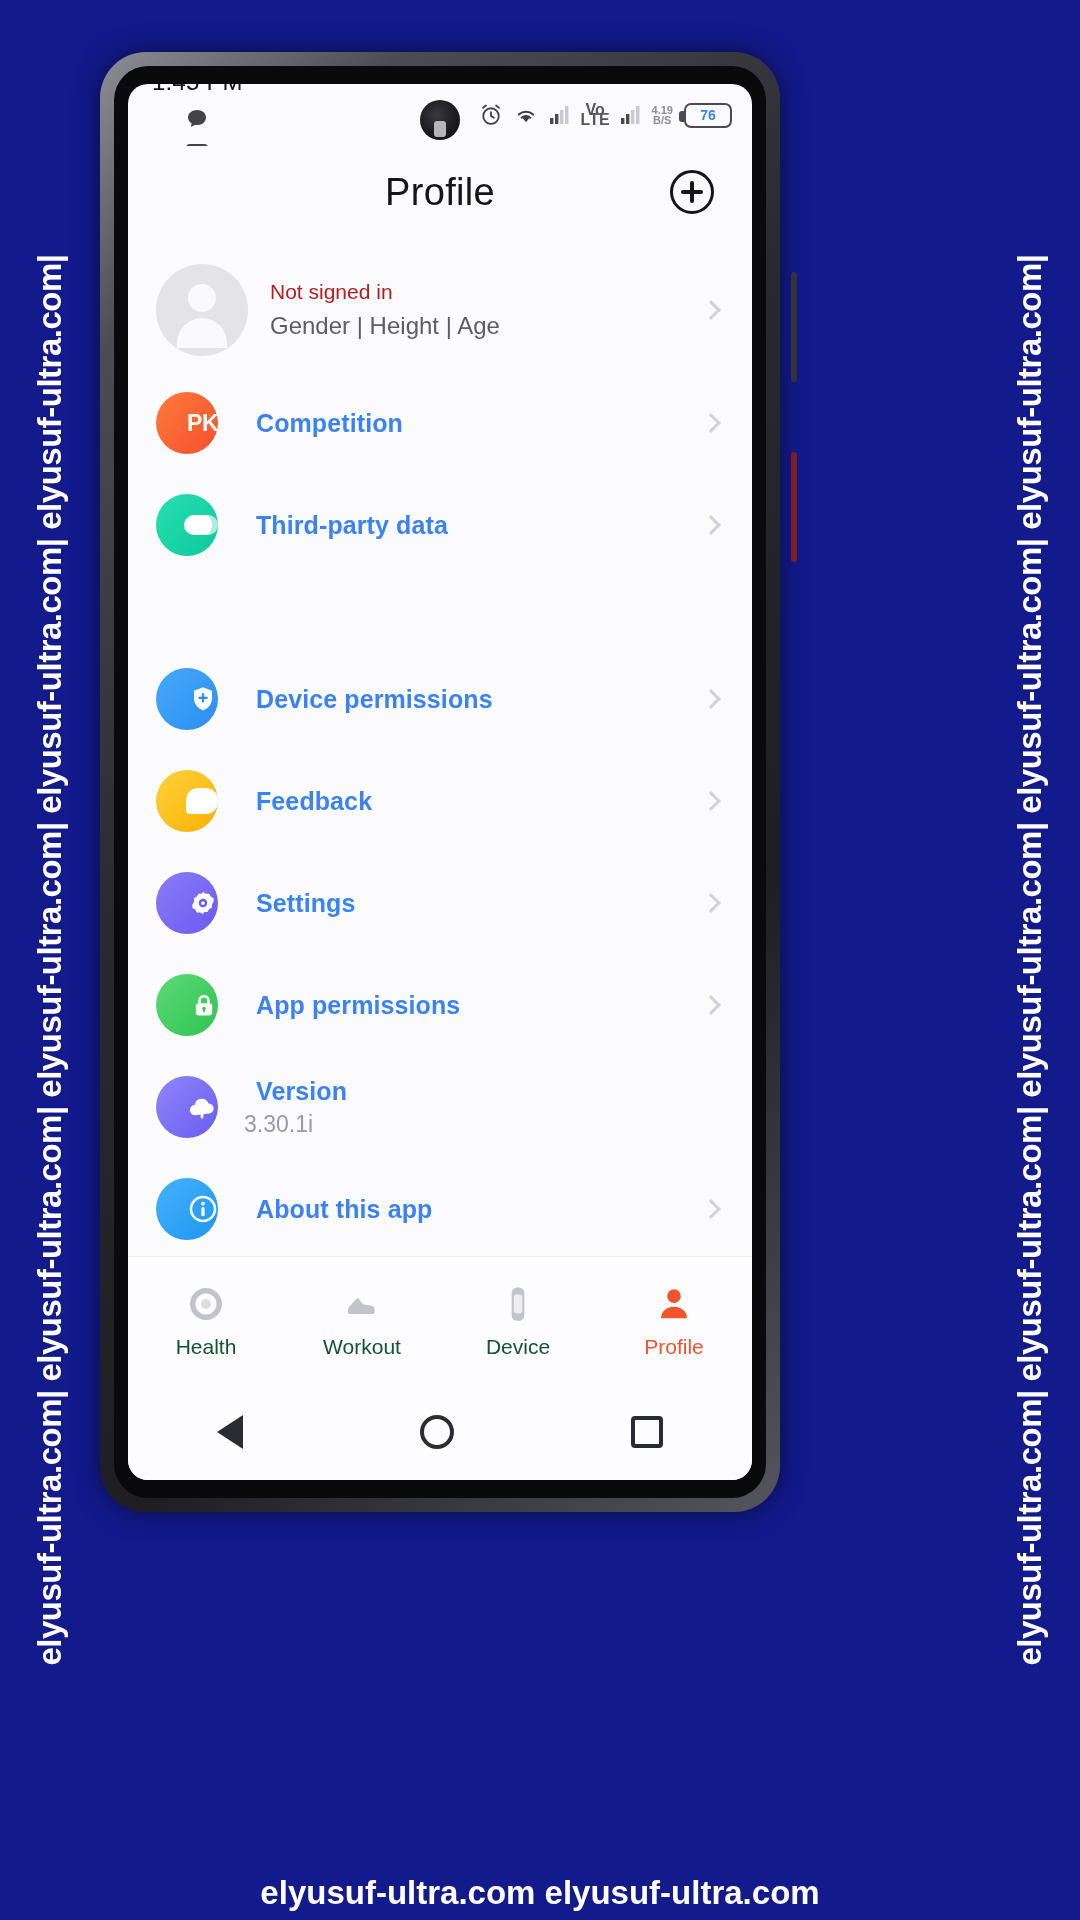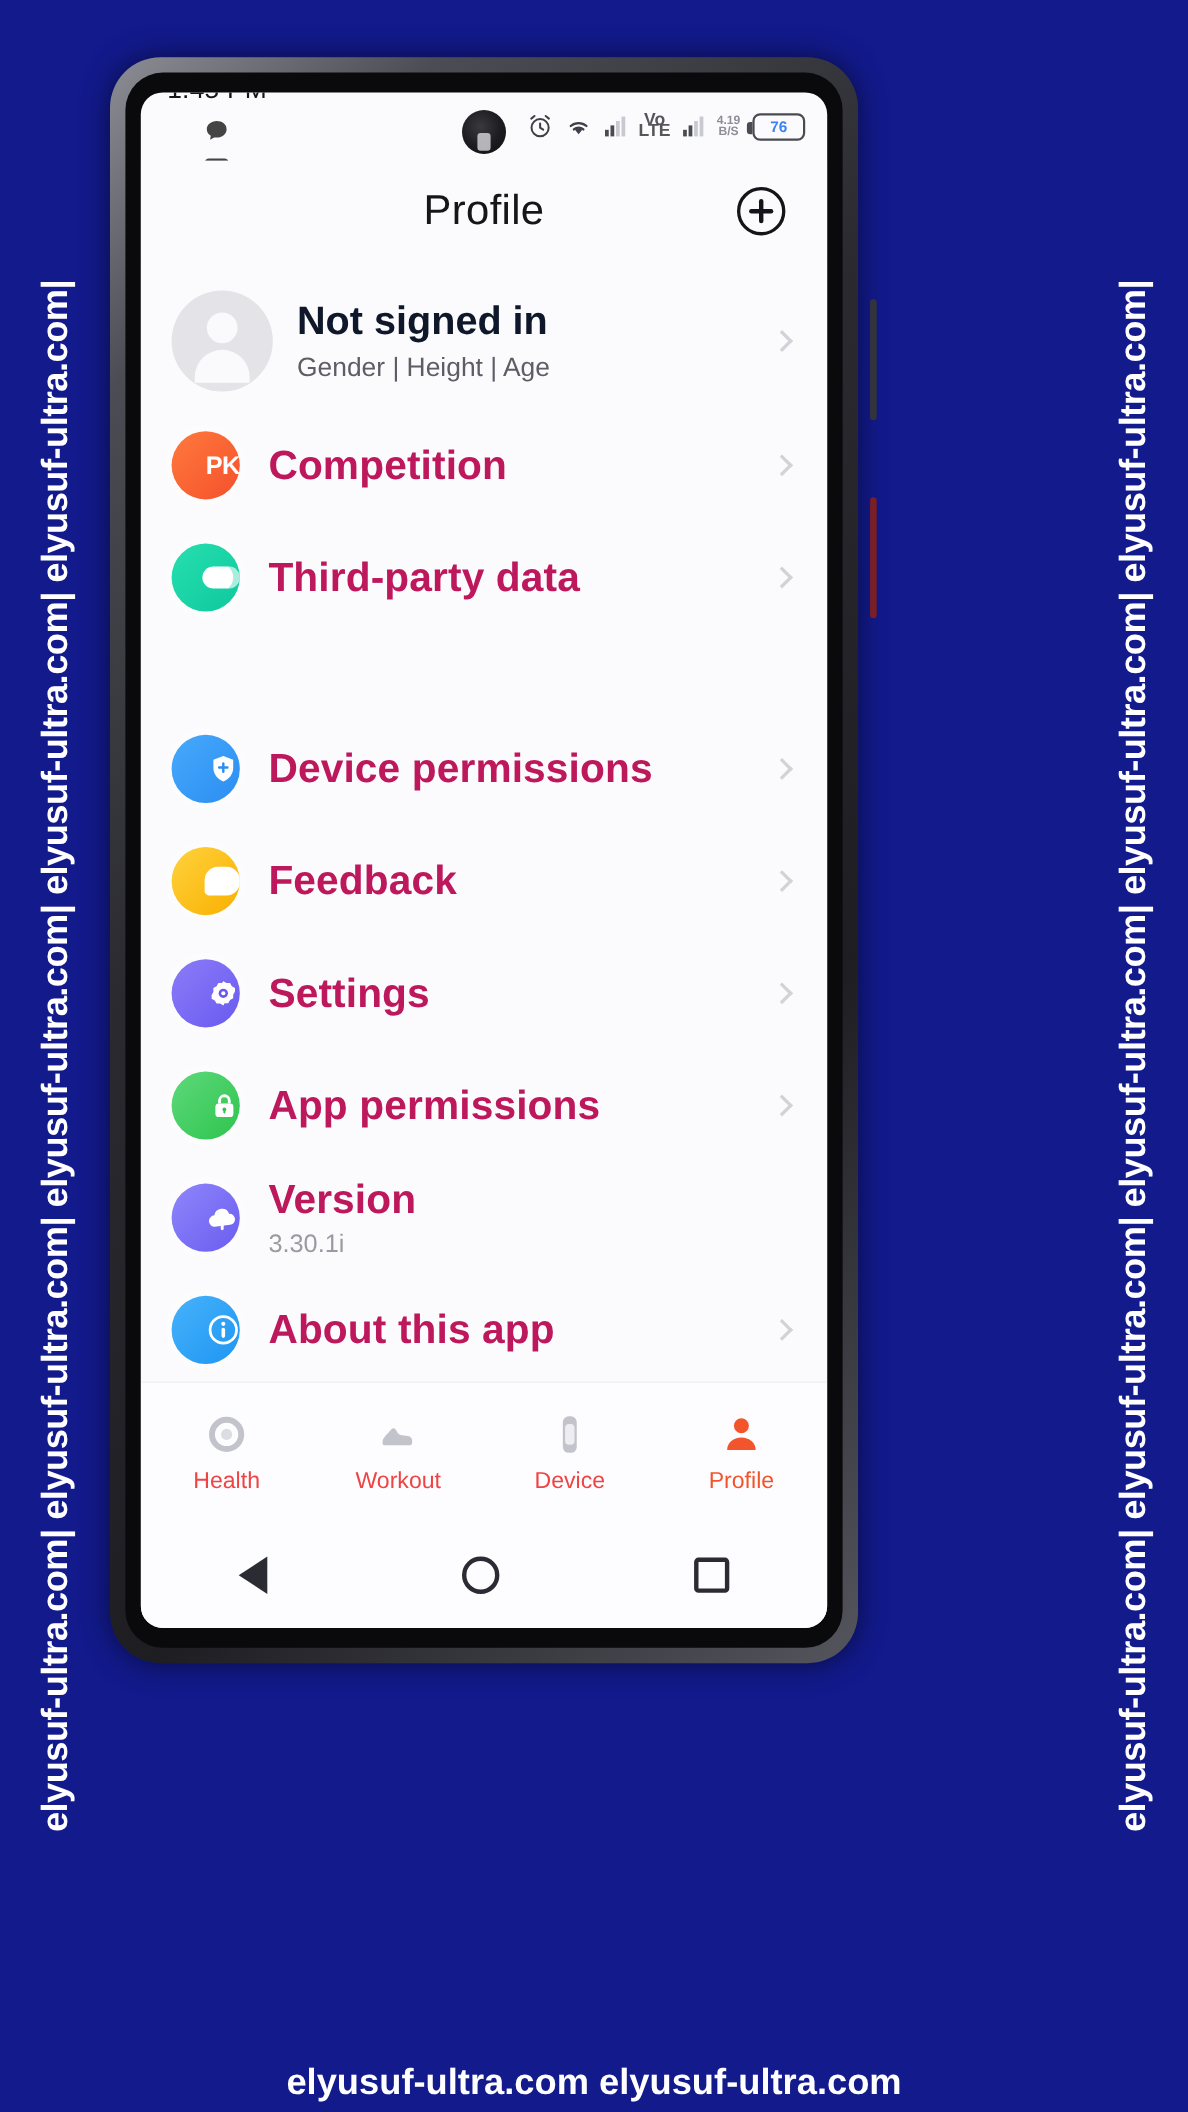--- a/index.html
+++ b/index.html
@@ -153,21 +153,21 @@
   .avatar:before {
     content:""; position:absolute; left:50%; top:20px; transform:translateX(-50%);
     width:28px; height:28px; border-radius:50%; background:#fafafc;
   }
   .avatar:after {
     content:""; position:absolute; left:50%; top:54px; transform:translateX(-50%);
     width:50px; height:30px; border-radius:26px 26px 0 0; background:#fafafc;
   }
   .prof-row { min-height:130px; padding-top:6px; }
   .prof-txt { display:flex; flex-direction:column; gap:8px; }
-  .prof-name { font-size:36px; font-weight:bold; color:#0f172a; }
+  .prof-name { font-size:21px; font-weight:normal; color:#b91c1c; }
   .prof-sub  { font-size:24px; color:#5d5d66; }
 
   .ic {
     width:62px; height:62px; border-radius:50%;
     flex:0 0 62px; margin-right:26px;
     display:flex; align-items:center; justify-content:flex-end;
     position:relative;
     box-shadow:0 0 14px 4px rgba(255,255,255,0.55);
   }
   .ic-pk      { background:linear-gradient(135deg,#ff7a3d 0%,#f5502c 100%); }
@@ -181,36 +181,36 @@
   .ic-feedback:after{
     content:""; width:32px; height:26px; border-radius:12px 12px 12px 4px; background:#fff;
   }
   .ic-device  { background:linear-gradient(135deg,#47a9fb 0%,#2b8ef2 100%); }
   .ic-settings{ background:linear-gradient(135deg,#8b7cf8 0%,#6a5af0 100%); }
   .ic-app     { background:linear-gradient(135deg,#5ed97a 0%,#2ec44f 100%); }
   .ic-version { background:linear-gradient(135deg,#8f86fb 0%,#6a5df0 100%); }
   .ic-about   { background:linear-gradient(135deg,#46b2fb 0%,#1f96f2 100%); }
   .ic svg { display:block; }
 
-  .row-label { font-size:37px; font-weight:bold; color:#be185d; letter-spacing:0.1px; }
+  .row-label { font-size:25px; font-weight:bold; color:#3b82f6; letter-spacing:0.1px;margin-left:12px; }
   .row-two { flex-direction:row; }
   .row-stack { display:flex; flex-direction:column; gap:5px; }
   .row-sub { font-size:23px; color:#9a9aa3; font-weight:normal; }
 
   .gap { height:72px; }
 
   
   .bottomnav {
     flex:0 0 128px; display:flex; align-items:center;
     border-top:1px solid #ededf1; background:#fdfdff;
   }
   .nav-item {
     flex:1; display:flex; flex-direction:column; align-items:center; gap:10px;
   }
-  .nav-label { font-size:21px; color:#ef4444; }
+  .nav-label { font-size:21px; color:#14532d; }
   .nav-item.active .nav-label { color:#f2552c; font-weight:normal; }
   .nav-ic { width:42px; height:42px; display:flex; align-items:center; justify-content:center; }
 
   
   .sysnav {
     flex:0 0 96px; display:flex; align-items:center; justify-content:space-around;
     background:#fdfdff;
   }
   .sn-back {
     width:0; height:0; border-top:17px solid transparent; border-bottom:17px solid transparent;

